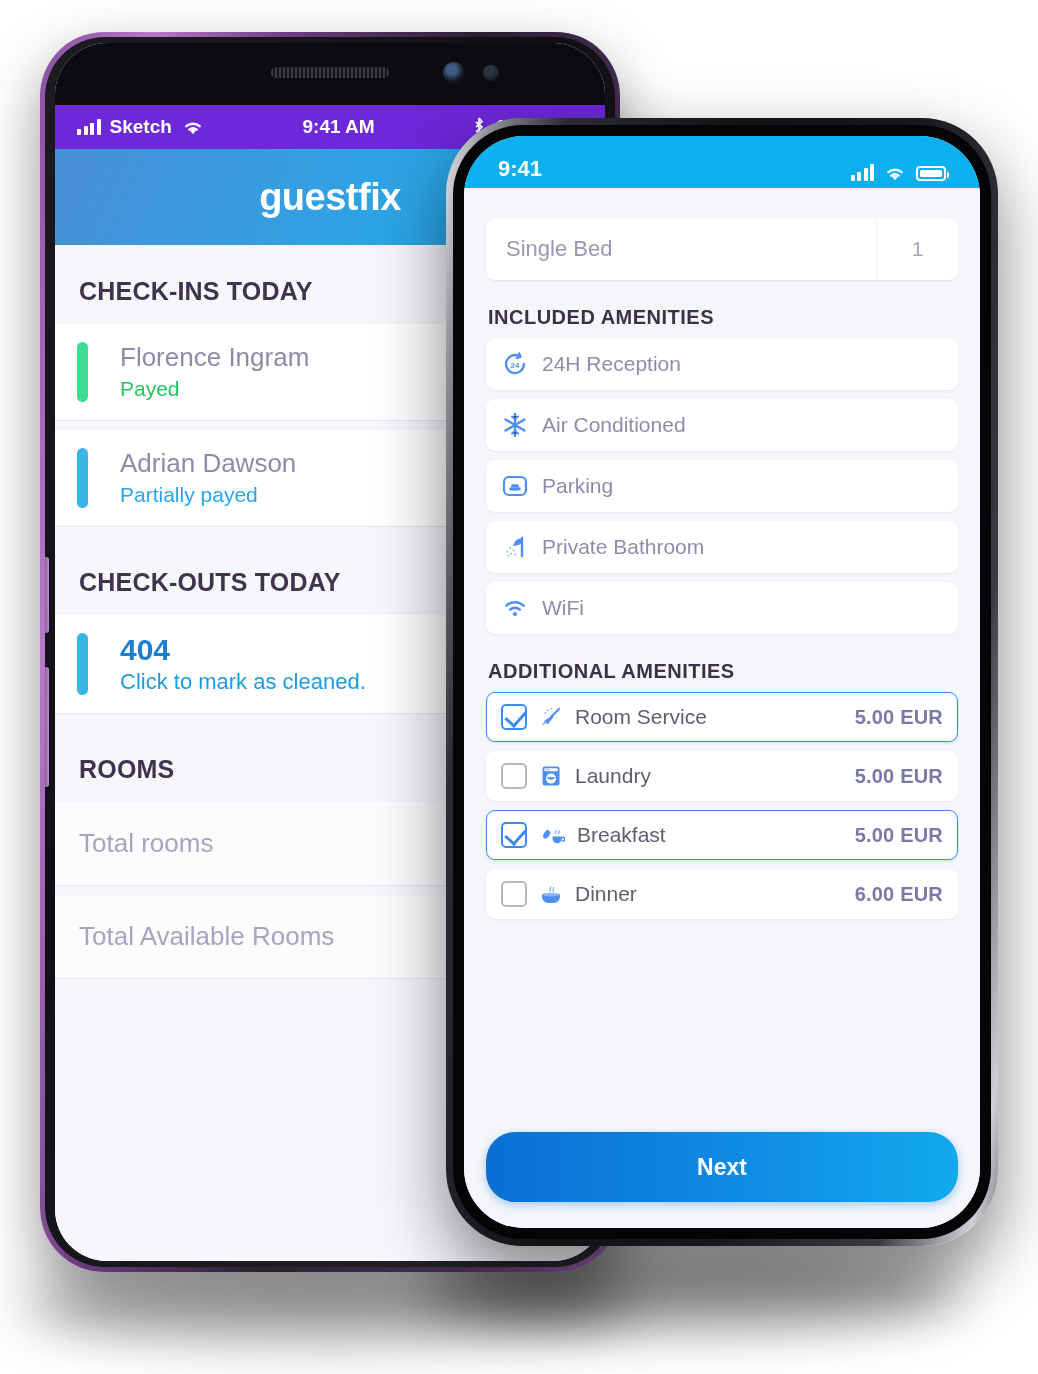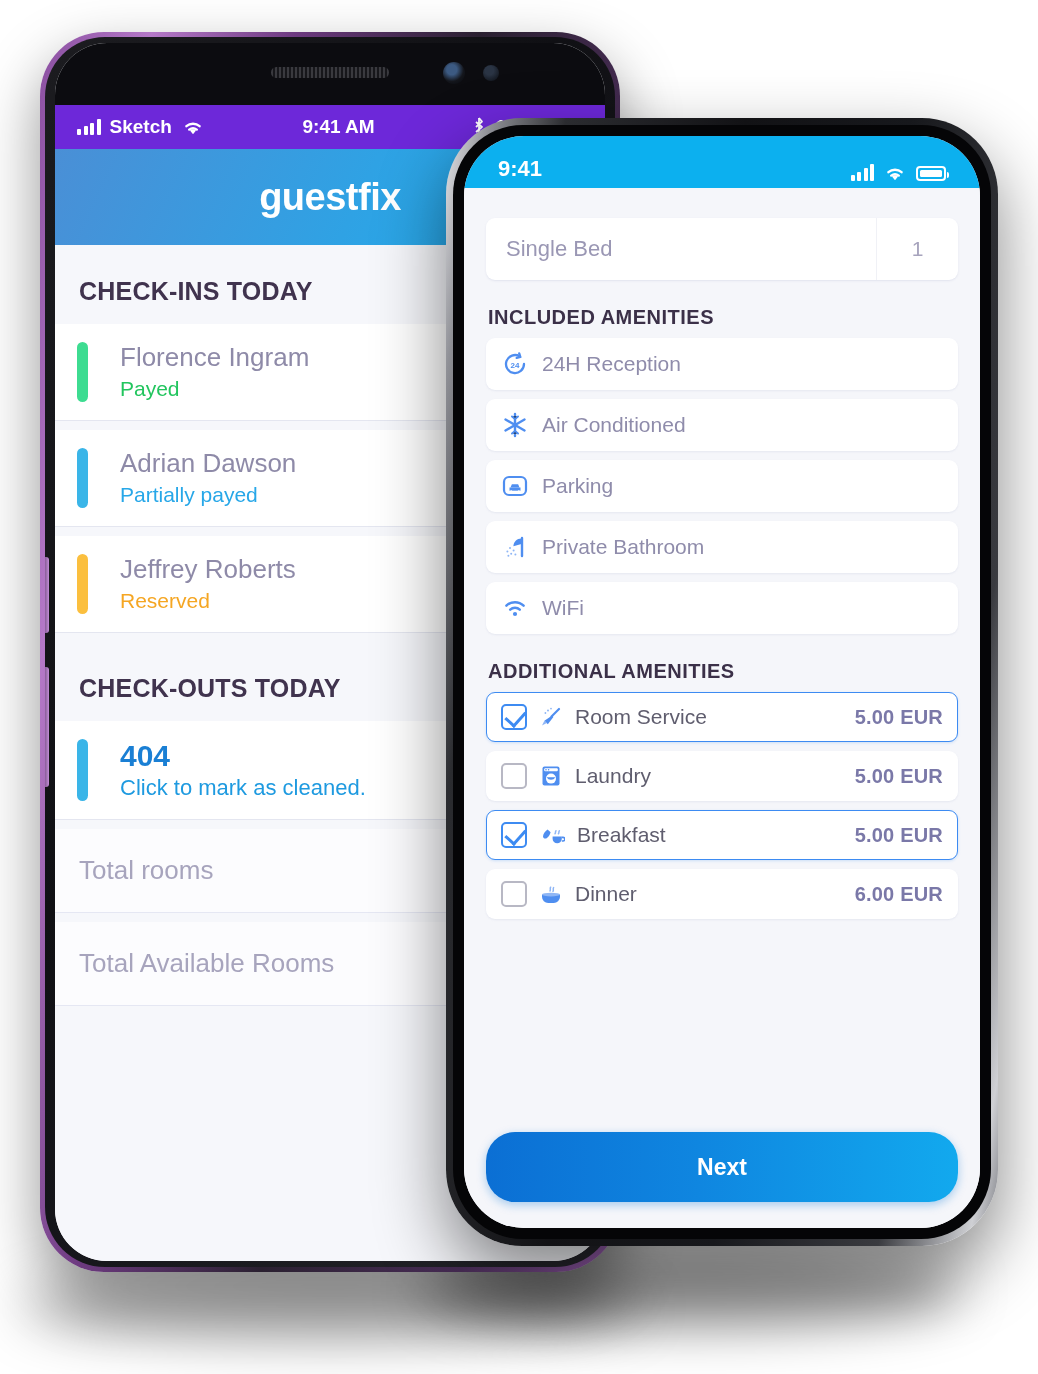--- a/index.html
+++ b/index.html
@@ -250,37 +250,31 @@
               <div class="gf-status" style="color:#22c55e">Payed</div>
             </span>
           </div>
           <div class="gf-card">
             <span class="gf-bar" style="background:#3ab5e8"></span>
             <span>
               <div class="gf-name">Adrian Dawson</div>
               <div class="gf-status" style="color:#27a7e8">Partially payed</div>
             </span>
           </div>
-          <div class="gf-card">
-            <span class="gf-bar" style="background:#fbbf3e"></span>
-            <span>
-              <div class="gf-name">Jeffrey Roberts</div>
-              <div class="gf-status" style="color:#f5a623">Reserved</div>
-            </span>
-          </div>
 
           <div class="gf-section-title">CHECK-OUTS TODAY</div>
           <div class="gf-card">
             <span class="gf-bar" style="background:#3ab5e8"></span>
             <span>
               <div class="gf-room-num">404</div>
               <div class="gf-room-sub">Click to mark as cleaned.</div>
             </span>
           </div>
 
+          <div class="gf-section-title">ROOMS</div>
           <div class="gf-rooms-row">Total rooms</div>
           <div class="gf-rooms-row">Total Available Rooms</div>
         </div>
 
       </div>
     </div>
   </div>
 
   <div id="iphone">
     <div class="i-inner">

